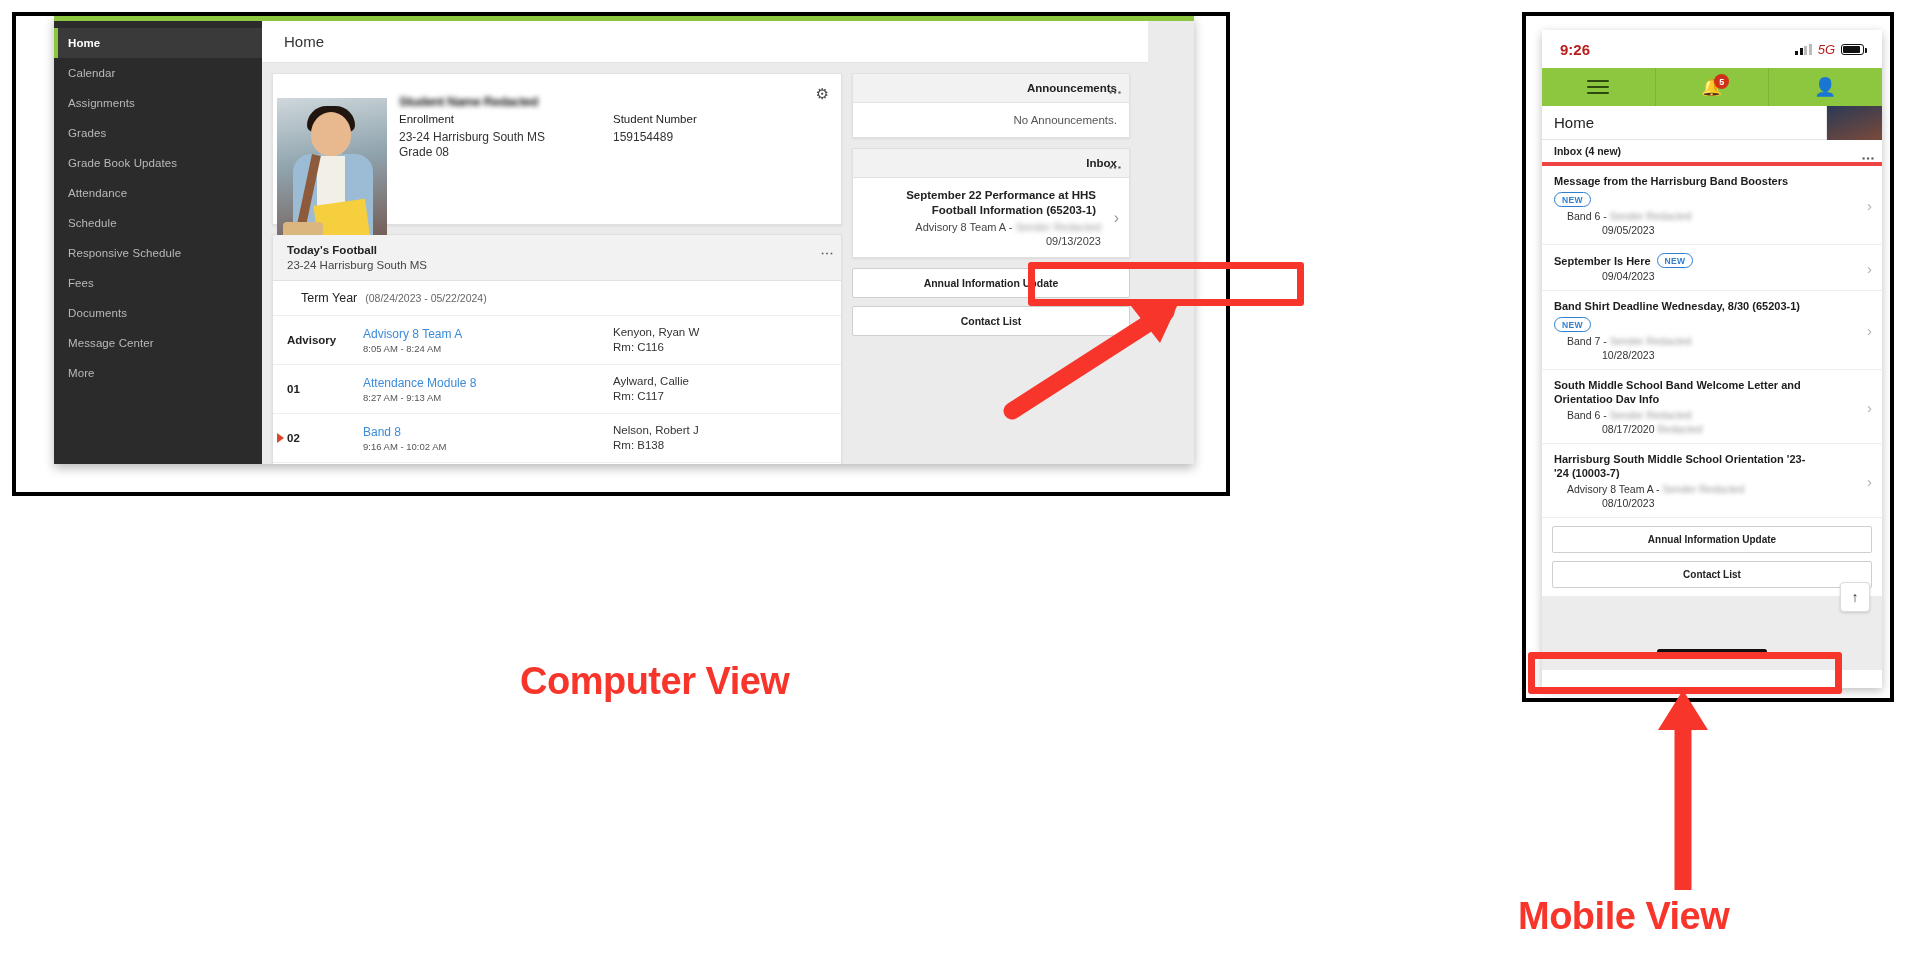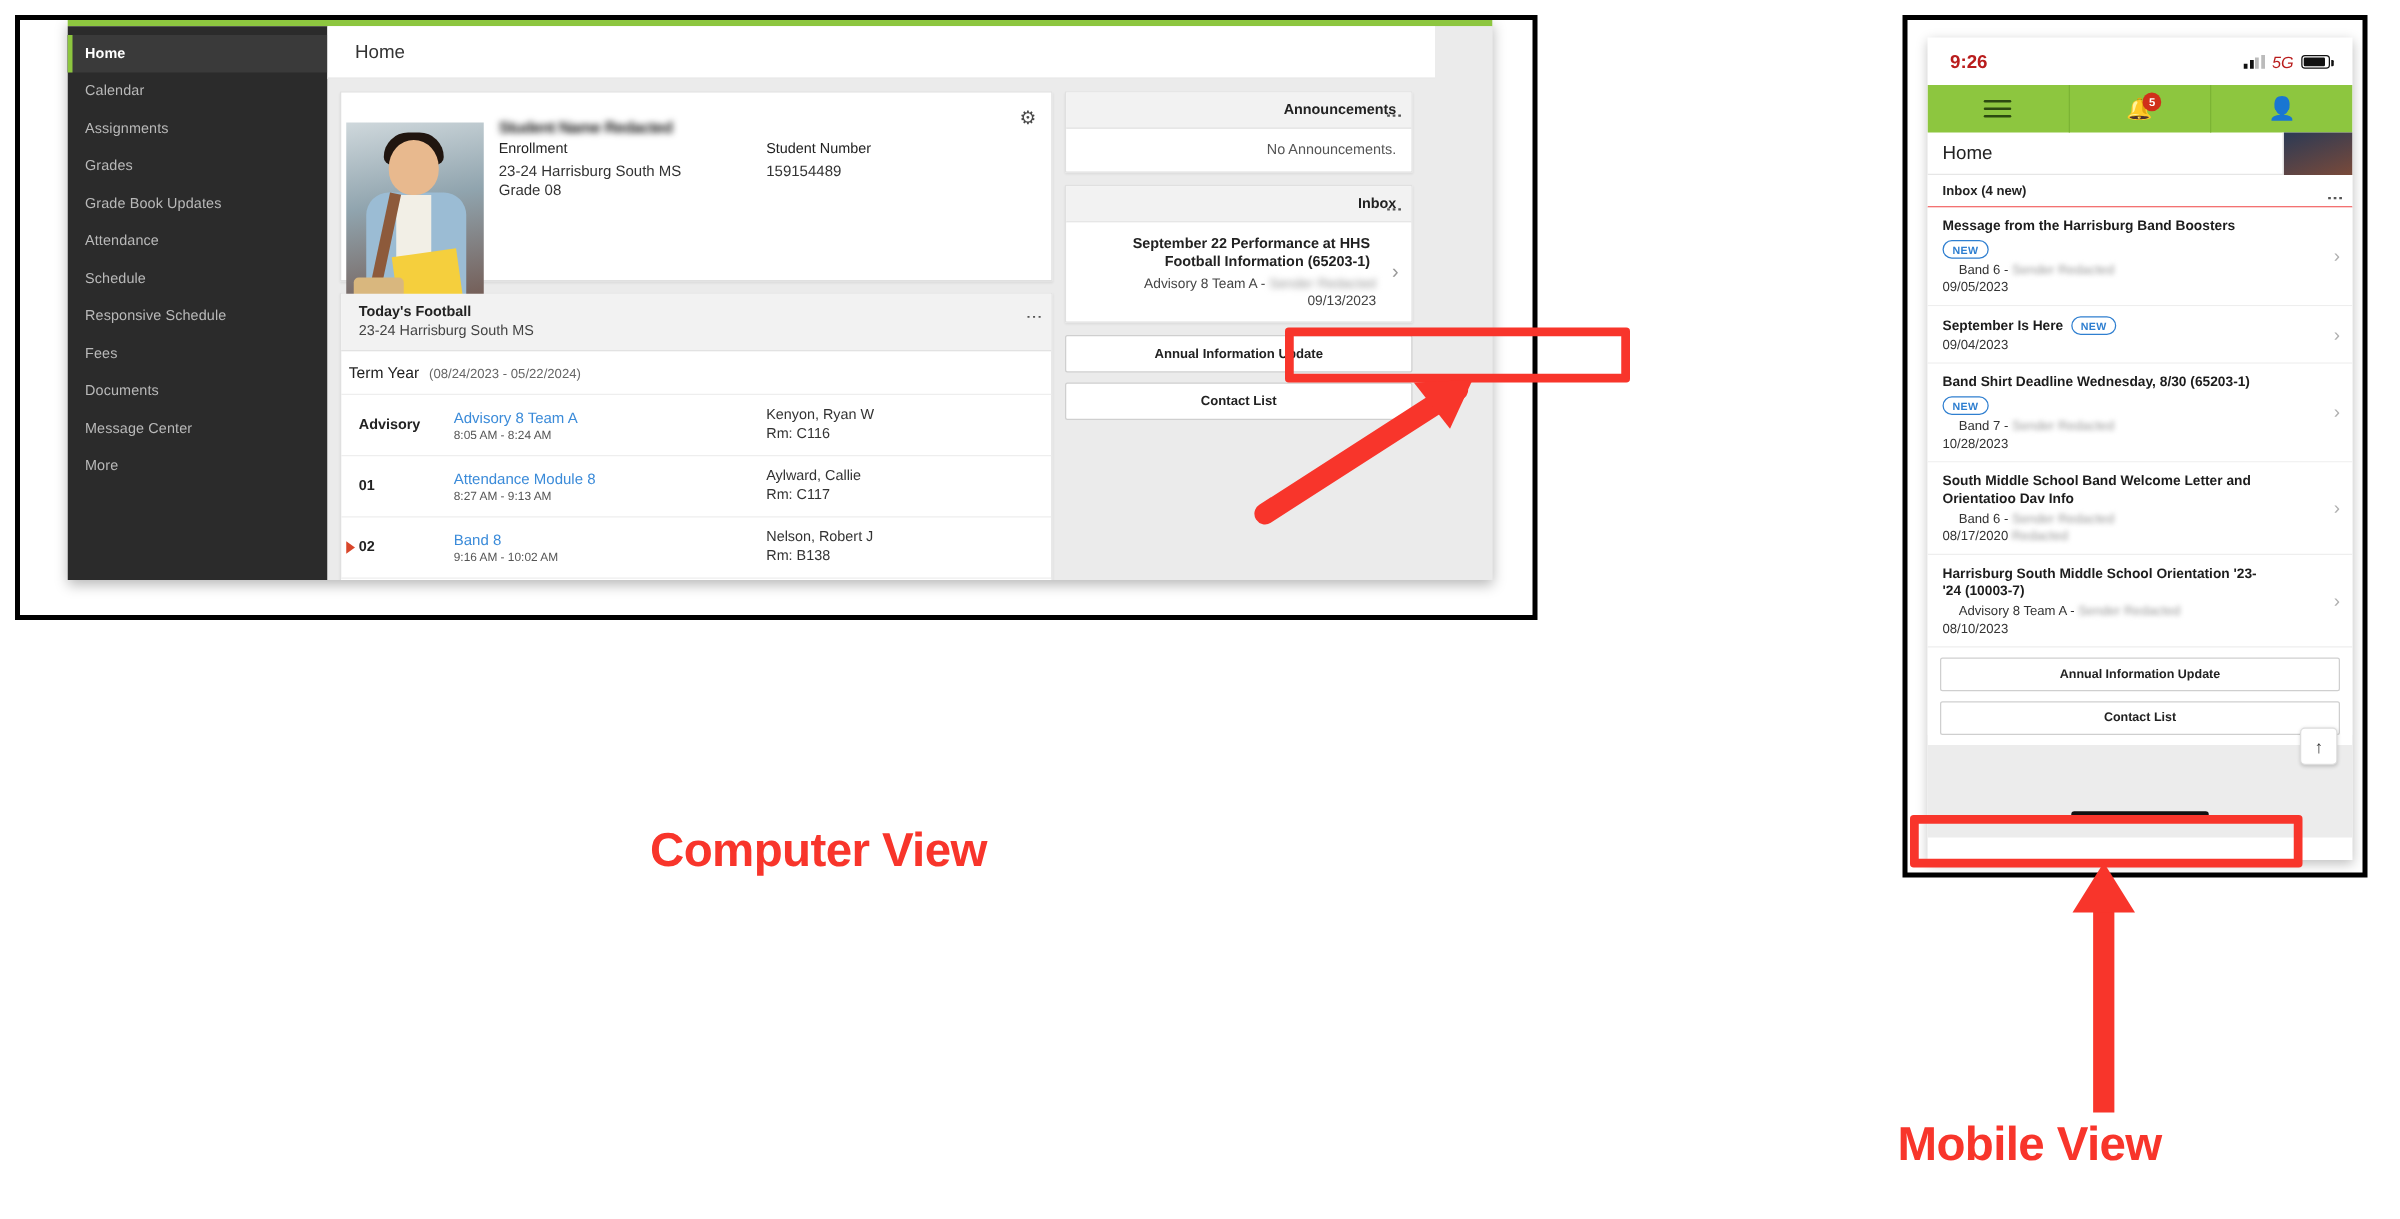--- a/index.html
+++ b/index.html
@@ -127,21 +127,21 @@
     border-bottom: 1px solid #e2e2e2;
   }
   .sched-head .t1 { font-size: 11.5px; font-weight: bold; color: #222; }
   .sched-head .t2 { font-size: 11.5px; color: #444; margin-top: 3px; }
   .kebab {
     position: absolute; right: 12px; top: 12px;
     color: #555; font-size: 13px; letter-spacing: 0; line-height: 4px;
     writing-mode: vertical-rl;
   }
   .term-row {
-    padding: 10px 6px;
+    padding: 10px 28px;
     border-bottom: 1px solid #eee;
     display: flex; align-items: baseline; gap: 8px;
   }
   .term-row .tl { font-size: 12.5px; color: #222; }
   .term-row .tr { font-size: 10.5px; color: #666; }
   .per-row {
     display: flex; align-items: center;
     padding: 9px 14px;
     border-bottom: 1px solid #eee;
     position: relative;
@@ -248,41 +248,41 @@
     position: relative;
   }
   .m-thumb {
     position: absolute; right: 0; top: 0; width: 56px; height: 34px;
     background: linear-gradient(160deg,#2b3a55,#7a4a3a);
     border-left: 1px solid #e6e6e6;
   }
   .m-inbox-head {
     height: 26px; display: flex; align-items: center;
     padding: 0 12px; font-size: 10.5px; font-weight: bold; color: #222;
-    border-bottom: 1px solid #ef4444; position: relative;
+    border-bottom: 4px solid #ef4444; position: relative;
     background:#fff;
   }
   .m-msg {
     padding: 8px 12px 8px 12px;
     border-bottom: 1px solid #eee;
     position: relative;
     background: #fff;
   }
   .m-msg .s { font-size: 11px; font-weight: bold; color: #1d1d1d; line-height: 14px;
     width: 255px; }
   .m-msg .rowline { display: flex; align-items: center; gap: 6px; margin-top: 4px; flex-wrap: wrap;}
   .newpill {
     border: 1px solid #2f7fd0; color: #2f7fd0;
     font-size: 8.5px; font-weight: bold;
     padding: 1.5px 7px; border-radius: 9px;
     letter-spacing: .3px;
   }
   .m-msg .frm { font-size: 10.5px; color: #333; margin-top: 3px; padding-left: 13px; }
   .m-msg .frm .blurtxt { filter: blur(2.2px); color:#999; }
-  .m-msg .dt { font-size: 10.5px; color: #333; margin-top: 2px; }
+  .m-msg .dt { font-size: 10.5px; color: #333; margin-top: 2px; margin-left: 48px; }
   .m-msg .dt .blurtxt { filter: blur(2.2px); color:#999; }
   .m-chev { position:absolute; right:10px; top:50%; transform:translateY(-50%);
     color:#b0b0b0; font-size:15px; }
 
   .m-actions { padding: 8px 10px 0 10px; background:#fff; }
   .m-act {
     border: 1px solid #cfcfcf; height: 27px;
     display: flex; align-items: center; justify-content: center;
     font-size: 10px; font-weight: bold; color: #222;
     margin-bottom: 8px; border-radius: 2px; background:#fff;

